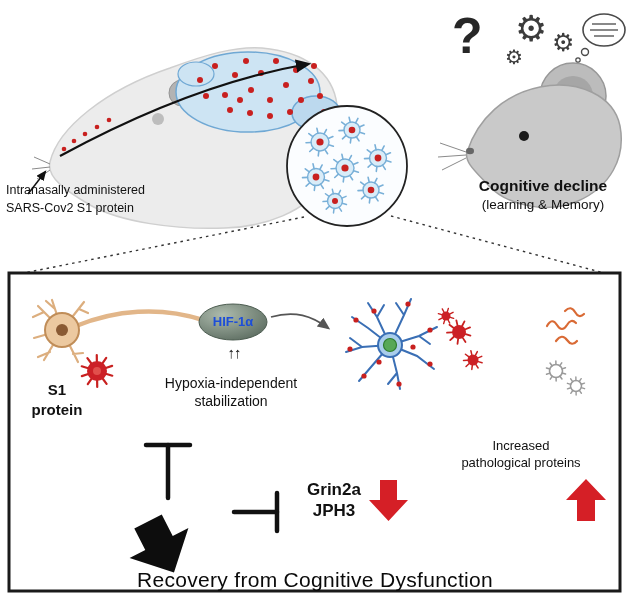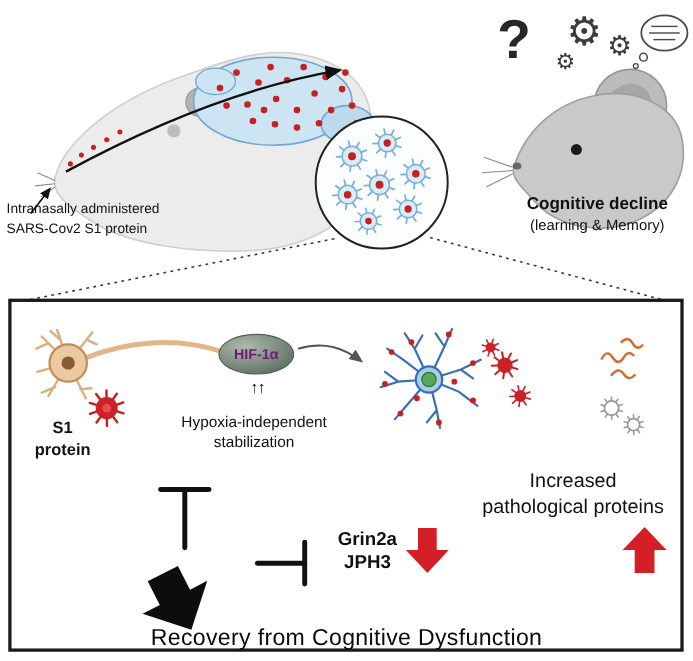--- a/index.html
+++ b/index.html
@@ -12,25 +12,25 @@
   .blk{display:block}
   .cap-left{left:6px;top:181px;width:205px;font-size:12.5px;line-height:1.45}
   .qmark{left:452px;top:4px;font-size:50px;font-weight:bold;color:#272727}
   .gear1{left:515px;top:6px;font-size:36px;color:#3c3c3c}
   .gear2{left:552px;top:26px;font-size:25px;color:#3c3c3c}
   .gear3{left:505px;top:44px;font-size:20px;color:#3c3c3c}
   .cap-right{left:448px;top:176px;width:190px}
   .cap-right .l1{font-size:15.5px;font-weight:bold}
   .cap-right .l2{font-size:13.5px}
   .s1lab{left:14px;top:380px;width:86px;font-size:15px;font-weight:bold}
-  .hiflab{left:199px;top:314px;width:68px;font-size:13px;font-weight:bold;color:#701a75}
+  .hiflab{left:199px;top:314px;width:68px;font-size:13px;font-weight:bold;color:#1d4ed8}
   .uparrs{left:219px;top:343px;width:30px;font-size:15px;font-weight:bold;letter-spacing:-1px}
   .stab{left:147px;top:374px;width:168px;font-size:14px}
   .altered{left:252px;top:426px;width:165px;font-size:15px}
-  .increased{left:432px;top:426px;width:178px;font-size:18px}
+  .increased{left:432px;top:438px;width:178px;font-size:13px}
   .genes{left:291px;top:479px;width:86px;font-size:17px;font-weight:bold;line-height:1.25}
   .prots{left:448px;top:479px;width:120px;font-size:17px;font-weight:bold;line-height:1.25}
   .metf{left:103px;top:503px;width:130px;font-size:18px;font-weight:bold}
   .recov{left:18px;top:566px;width:594px;font-size:21px;font-weight:normal;letter-spacing:.3px;color:#0a0a0a}
 </style>
 </head>
 <body>
 
 <div class="canvas">
 

